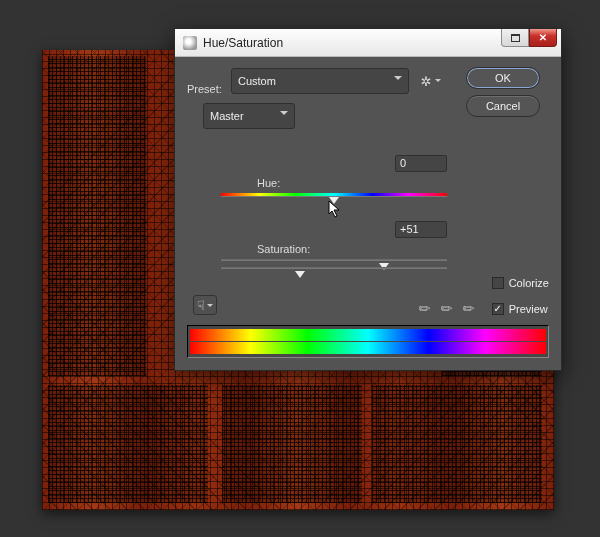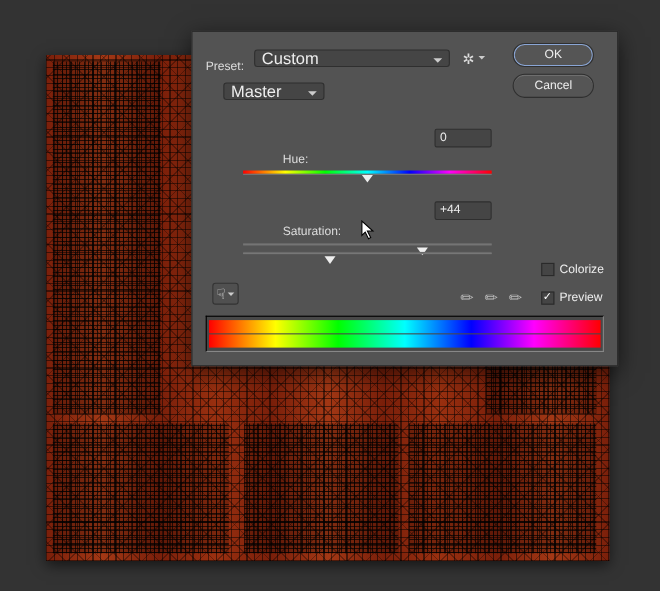--- a/index.html
+++ b/index.html
@@ -86,26 +86,26 @@
     position: relative;
   }
 
   .row { display: flex; align-items: center; margin-bottom: 8px; }
   .row label.lbl { color: #ddd; width: 44px; margin-top: 16px; }
 
   .select {
     background: #454545;
     border: 1px solid #2f2f2f;
     border-radius: 3px;
-    height: 16px;
+    height: 26px;
     display: flex; align-items: center;
     padding: 0 18px 0 6px;
     color: #eee;
     position: relative;
-    font-size: 15px;
+    font-size: 11px;
   }
   .select::after {
     content: "";
     position: absolute; right: 6px; top: 7px;
     border: 4px solid transparent;
     border-top-color: #ccc;
   }
   .preset-select { width: 178px; }
   .channel-select { width: 92px; margin-left: 16px; }
 
@@ -247,20 +247,33 @@
 
 <div class="canvas">
   <div class="block" style="left:6px; top:6px; width:98px; height:320px;"></div>
   <div class="block" style="left:400px; top:6px; width:100px; height:320px;"></div>
   <div class="block" style="left:6px; top:335px; width:160px; height:118px;"></div>
   <div class="block" style="left:180px; top:335px; width:140px; height:118px;"></div>
   <div class="block" style="left:330px; top:335px; width:170px; height:118px;"></div>
 </div>
 
 <div class="dialog">
+  <div class="titlebar">
+    <div class="icon"></div>
+    <div class="title">Hue/Saturation</div>
+    <div class="winbtns">
+      <div class="winbtn max">
+        <svg width="9" height="8" viewBox="0 0 9 8">
+            <rect x="0.5" y="0.5" width="8" height="7" fill="none" stroke="#333" stroke-width="1"></rect>
+            <line x1="0.5" y1="1.5" x2="8.5" y2="1.5" stroke="#333"></line>
+          </svg>
+      </div>
+      <div class="winbtn close">✕</div>
+    </div>
+  </div>
 
   <div class="body">
     <div class="btncol">
       <div class="btn primary">OK</div>
       <div class="btn">Cancel</div>
     </div>
 
     <div class="row">
       <label class="lbl">Preset:</label>
       <div class="select preset-select">
@@ -285,21 +298,21 @@
         </div>
         <div class="track hue">
           <div class="thumb" style="left:50%"></div>
         </div>
       </div>
 
       <div class="sgroup">
         <div class="top">
           <span class="name">Saturation:</span>
           <div class="valbox">
-              <span>+44</span>
+              <span>+51</span>
             </div>
         </div>
         <div class="track gray">
           <div class="thumb" style="left:72%"></div>
         </div>
       </div>
 
       <div class="sgroup">
         <div class="track gray">
           <div class="thumb" style="left:35%"></div>

